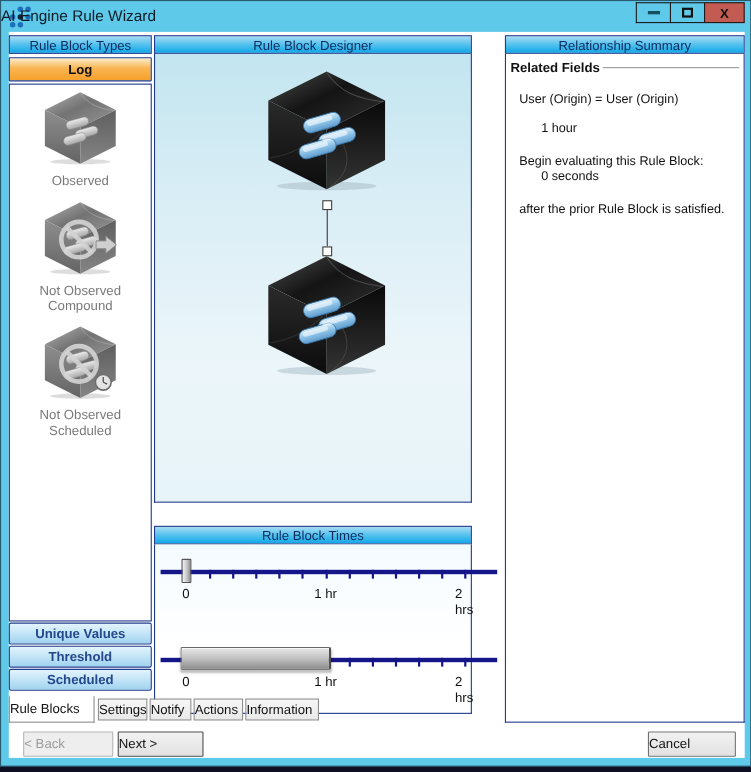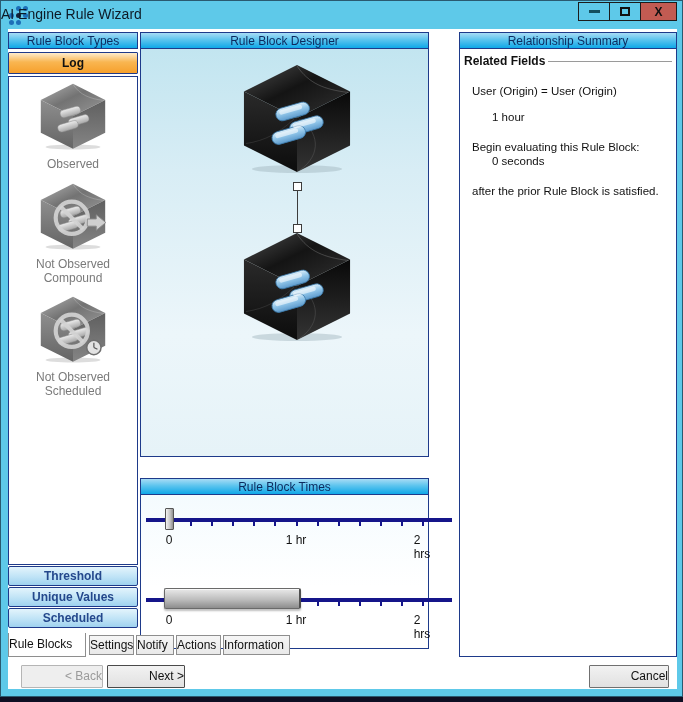--- a/index.html
+++ b/index.html
@@ -89,21 +89,21 @@
 
   
   .tabstrip { position:absolute; left:0; top:604px; height:26px; width:100%; }
   .tab { position:absolute; top:2px; height:20px; line-height:19px; text-align:left;
     font-size:12px; color:#111; background:linear-gradient(180deg,#f6f6f6,#e9e9e9);
     border:1px solid #8e8e8e; cursor:pointer; }
   .tab.active { top:0; height:24px; line-height:22px; background:#fff; border-top:none;
     font-size:12px; }
 
   
-  .btn { position:absolute; top:636px; height:23px; text-align:right; line-height:21px;
+  .btn { position:absolute; top:636px; height:23px; text-align:left; line-height:21px;
     font-size:12px; color:#111; background:linear-gradient(180deg,#f2f2f2,#e1e1e1);
     border:1px solid #707070; border-radius:1px; cursor:pointer; }
   .btn.disabled { color:#9a9a9a; background:#eeeeee; border-color:#b5b5b5; }
   .btn.back { left:13px; width:82px; }
   .btn.next { left:99px; width:78px; border-color:#4a4a4a; }
   .btn.ok { left:486px; width:84px; border:2px solid #2f73c2; line-height:19px;margin-top:34px; }
   .btn.cancel { left:581px; width:80px; }
 
   .desktop-strip { position:absolute; left:0; bottom:0; width:683px; height:5px; background:#0f0f23; }
 </style>
@@ -248,22 +248,22 @@
         <svg class="type-icon" width="74" height="68">
             <use href="#cube-gray"></use>
             <use href="#no-mark"></use>
             <use href="#clock-mark"></use>
           </svg>
         <div class="type-label">
           <div>Not Observed</div>
             <div>Scheduled</div>
         </div>
       </div>
+      <div class="cat-btn">Unique Values</div>
       <div class="cat-btn">Threshold</div>
-      <div class="cat-btn">Unique Values</div>
       <div class="cat-btn">Scheduled</div>
     </div>
 
     <div class="middle-panel">
       <div class="panel-header">Rule Block Designer</div>
       <div class="designer-canvas">
         <svg class="cube-big cube1">
             <use href="#cube-blue"></use>
           </svg>
         <div class="connector-line"></div>

